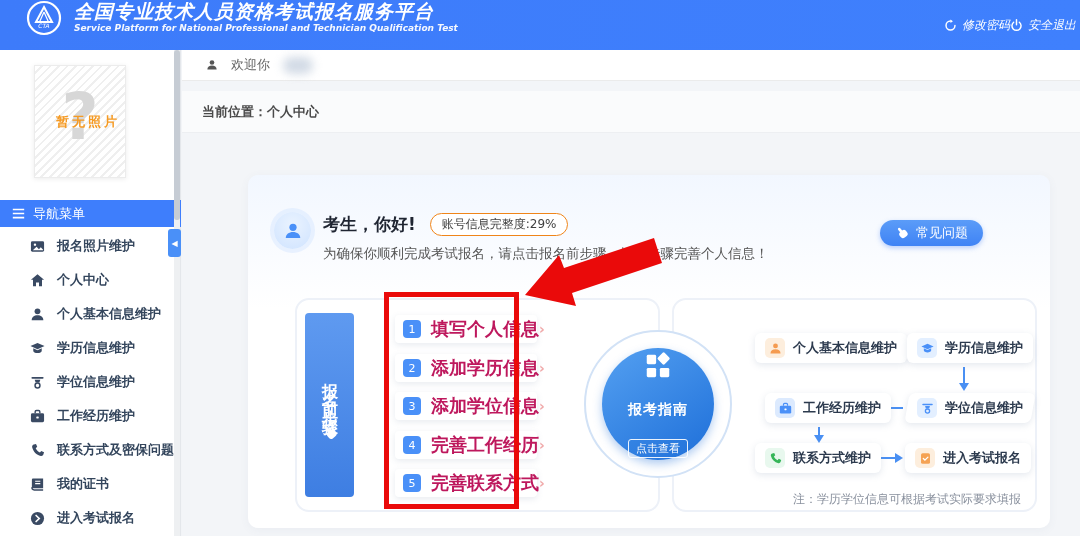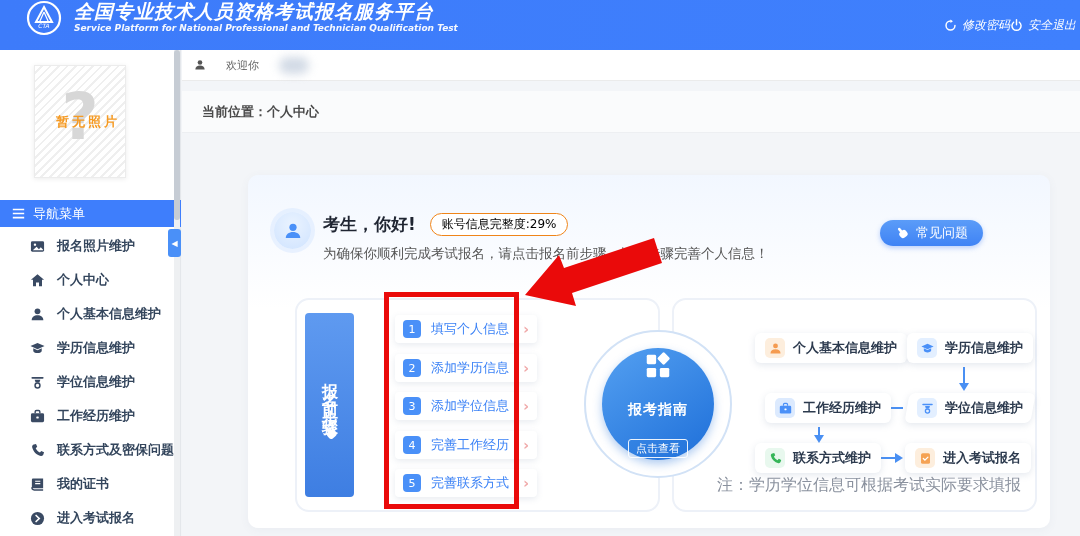--- a/index.html
+++ b/index.html
@@ -35,37 +35,37 @@
   .menu-item .micon { width:15px; height:15px; flex:0 0 auto; }
   .side-scroll { position:absolute; right:0; top:0; width:6px; height:486px; background:#eef0f2; }
   .side-thumb { position:absolute; right:0; top:0; width:6px; height:170px; background:#c6ccd4; border-radius:3px; }
   .collapse-btn { position:absolute; left:168px; top:229px; width:13px; height:28px; background:#4a90f8;
     border-radius:3px; z-index:20; display:flex; align-items:center; justify-content:center;
     color:#fff; font-size:8px; cursor:pointer; }
 
   
   .main { position:absolute; left:182px; top:50px; width:898px; height:486px; background:#f3f5f8; }
   .welcome-bar { position:absolute; left:0; top:0; width:898px; height:31px; background:#fff;
-    border-bottom:1px solid #ebebeb; display:flex; align-items:center; gap:20px; padding-left:12px;
-    font-size:11px; color:#666; }
+    border-bottom:1px solid #ebebeb; display:flex; align-items:center; gap:13px; padding-left:24px;
+    font-size:13px; color:#666; }
   .censor-blob { width:30px; height:17px; background:#c3cedd; border-radius:9px; filter:blur(5px); opacity:.75; }
   .breadcrumb-bar { position:absolute; left:0; top:41px; width:898px; height:42px; background:#fafbfc;
     border-bottom:1px solid #edeff2; display:flex; align-items:center; padding-left:20px;
     font-size:13px; font-weight:600; color:#4a4a4a; }
 
   
   .card { position:absolute; left:66px; top:125px; width:802px; height:353px; background:#fff;
     border-radius:10px; box-shadow:0 2px 10px rgba(80,100,140,.06);
     background:linear-gradient(180deg,#f2f7ff 0%,#ffffff 38%); }
   .avatar { position:absolute; left:26px; top:37px; width:37px; height:37px; border-radius:50%;
     background:radial-gradient(circle at 50% 35%,#eaf3ff,#cfe3ff); display:flex; align-items:center; justify-content:center;
     box-shadow:0 0 0 4px rgba(210,228,255,.45); }
   .greeting-row { position:absolute; left:75px; top:38px; display:flex; align-items:flex-start; gap:14px; }
   .greeting { font-size:17px; font-weight:bold; color:#1f2532; }
-  .badge { border:1px solid #f08519; color:#000000; font-size:12px; border-radius:12px; padding:2px 11px;
+  .badge { border:1px solid #f08519; color:#404040; font-size:12px; border-radius:12px; padding:2px 11px;
     background:#fff; white-space:nowrap; }
   .hero-desc { position:absolute; left:75px; top:70px; font-size:13.5px; color:#555; }
   .faq-btn { position:absolute; right:67px; top:45px; height:26px; padding:4px 15px; border-radius:14px;
     background:linear-gradient(180deg,#5b9cf8,#3f83f5); color:#fff; font-size:13px; border:none;
     display:flex; align-items:center; gap:7px; cursor:pointer; box-shadow:0 2px 5px rgba(60,120,240,.35); }
 
   
   .panel { position:absolute; top:123px; height:214px; border:2px solid #edf1f8; border-radius:14px; background:#fff; }
   .panel-left { left:47px; width:365px; }
   .panel-right { left:424px; width:365px; }
@@ -73,21 +73,21 @@
   
   .steps-bar { position:absolute; left:8px; top:13px; width:49px; height:184px; border-radius:4px;
     background:linear-gradient(180deg,#5f9af0,#3e7ee2); display:flex; flex-direction:column;
     align-items:center; justify-content:center; gap:10px; }
   .steps-bar-text { writing-mode:vertical-rl; text-orientation:upright; color:#fff; font-size:16px;
     font-weight:bold; letter-spacing:9px; }
   .step-row { position:absolute; left:98px; width:142px; height:28px; background:#fff; border-radius:4px;
     box-shadow:0 2px 6px rgba(110,130,160,.16); display:flex; align-items:center; padding:0 8px; cursor:pointer; }
   .step-num { width:18px; height:18px; border-radius:4px; background:#4a90f8; color:#fff; font-size:11px;
     display:flex; align-items:center; justify-content:center; flex:0 0 auto; }
-  .step-label { margin-left:10px; font-size:13px; font-weight:normal; color:#3b82f6; white-space:nowrap; }
+  .step-label { margin-left:10px; font-size:18px; font-weight:bold; color:#be185d; white-space:nowrap; }
   .step-chevron { margin-left:auto; color:#f0a9a9; font-size:14px; font-weight:bold; }
 
   
   .guide-ring { position:absolute; left:336px; top:155px; width:148px; height:148px; border-radius:50%;
     background:#fff; border:2px solid #d2e2f6; z-index:3; }
   .guide-circle { position:absolute; left:354px; top:173px; width:112px; height:112px; border-radius:50%;
     background:linear-gradient(145deg,#54a0f1,#1e6fd9); z-index:4; display:flex; flex-direction:column;
     align-items:center; justify-content:center; gap:20px; cursor:pointer;
     box-shadow:0 4px 10px rgba(30,110,215,.35); }
   .guide-title { color:#fff; font-size:14px; font-weight:bold; letter-spacing:1px; }
@@ -96,21 +96,21 @@
 
   
   .flow-node { position:absolute; height:30px; background:#fff; border-radius:6px;
     box-shadow:0 2px 7px rgba(120,140,170,.20); display:flex; align-items:center; gap:8px;
     padding:0 10px; font-size:13px; font-weight:bold; color:#2c3a4e; cursor:pointer; white-space:nowrap; }
   .node-icon { width:20px; height:20px; border-radius:5px; display:flex; align-items:center;
     justify-content:center; flex:0 0 auto; }
   .skew { transform:skewX(-10deg); }
   .unskew { transform:skewX(10deg); display:flex; align-items:center; gap:8px; }
   .flow-arrows { position:absolute; left:0; top:0; pointer-events:none; }
-  .flow-note { position:absolute; right:14px; bottom:14px; font-size:16px; color:#8a919e;margin-left:24px; }
+  .flow-note { position:absolute; right:14px; bottom:2px; font-size:12px; color:#8a919e;margin-left:24px; }
 
   
   .anno-rect { position:absolute; left:384px; top:292px; width:135px; height:217px;
     border:5px solid #ea0a0a; z-index:50; pointer-events:none; }
   .anno-arrow { position:absolute; left:0; top:0; z-index:51; pointer-events:none; }
 
   .ic { display:block; }
 </style>
 </head>
 <body>

